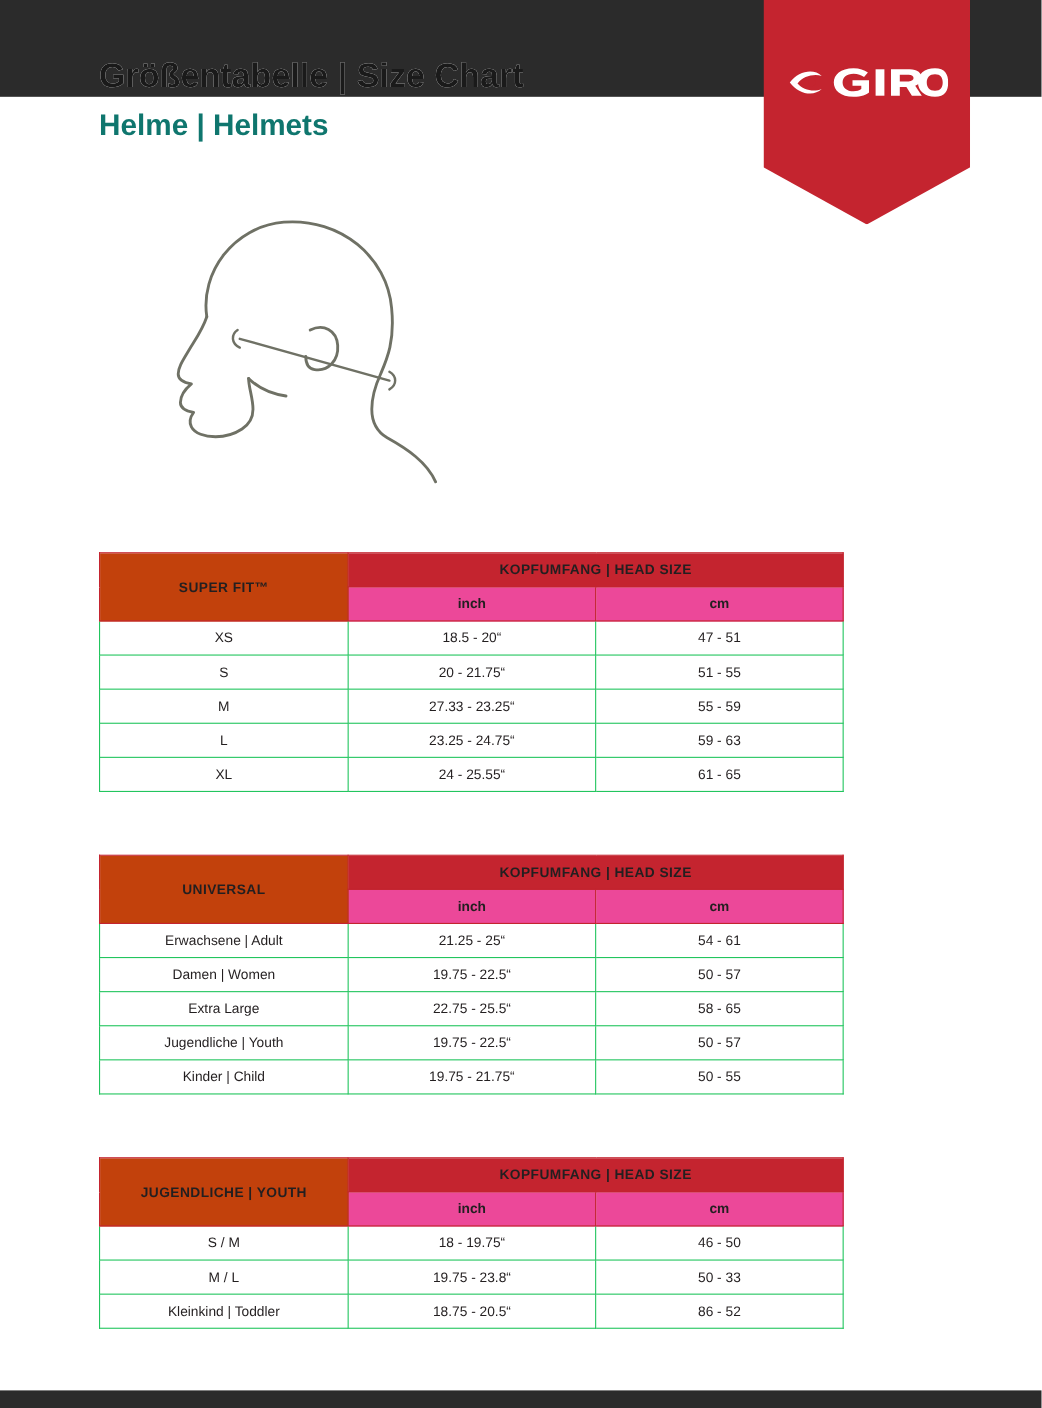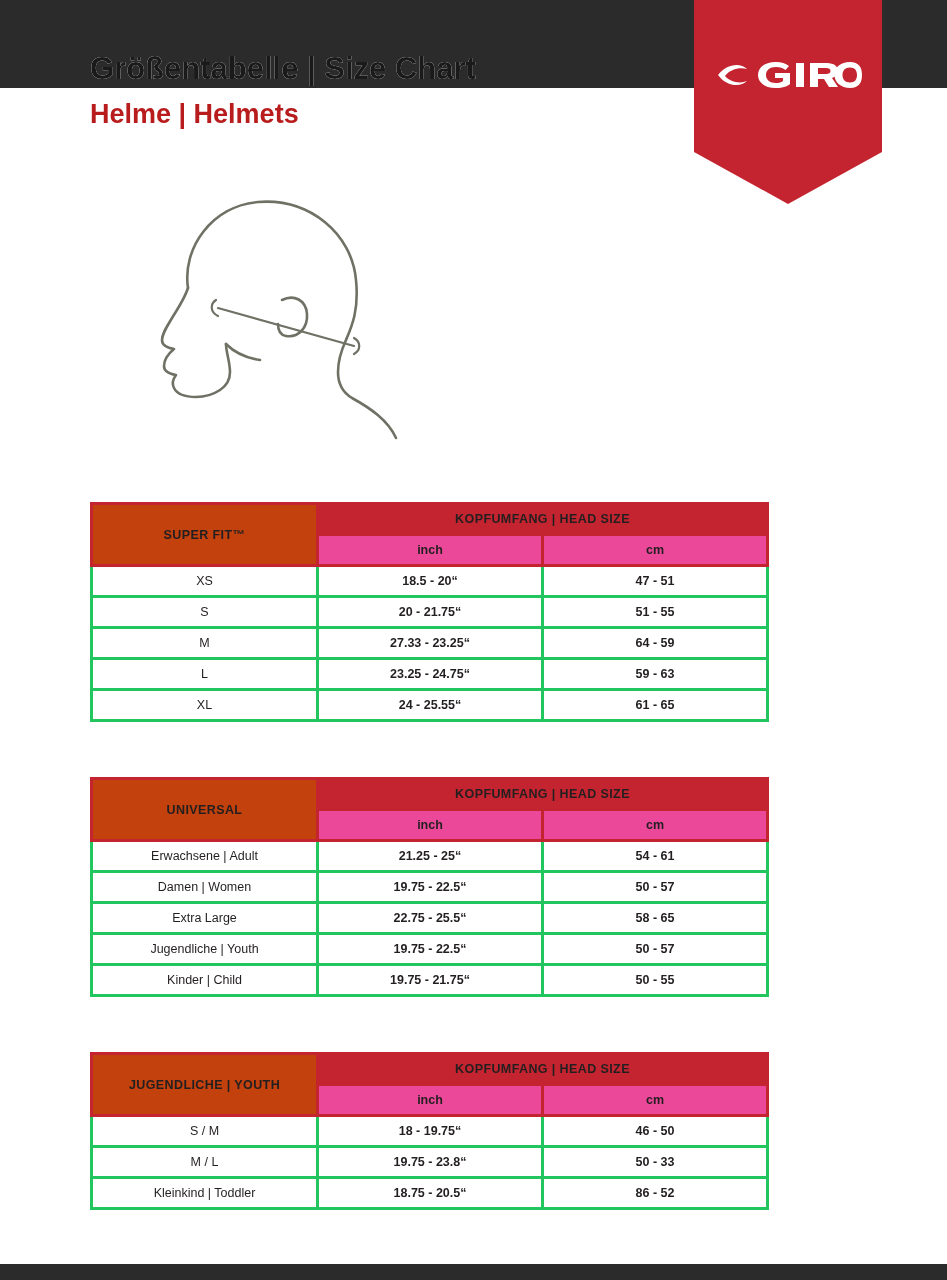--- a/index.html
+++ b/index.html
@@ -31,21 +31,21 @@
     font-size: 31px;
     font-weight: bold;
     color: #1a1a1a;
     letter-spacing: 0px;
     line-height: 34px;
     white-space: nowrap;
   }
   .title-sub {
     font-size: 27px;
     font-weight: bold;
-    color: #b91c1c;
+    color: #0f766e;
     line-height: 32px;
     margin-top: 12px;
     white-space: nowrap;
   }
   .title-main-top {
     position: absolute;
     top: 52px;
     left: 90px;
     font-size: 31px;
     font-weight: bold;
@@ -93,21 +93,21 @@
   }
   #table-superfit { top: 502px; }
   #table-universal { top: 777px; }
   #table-youth { top: 1052px; }
 
   .size-table col.c1 { width: 226px; }
   .size-table col.c2 { width: 225px; }
   .size-table col.c3 { width: 225px; }
 
   .size-table td, .size-table th {
-    border: 3px solid #22c55e;
+    border: 1px solid #22c55e;
     padding: 0;
     height: 31px;
     font-size: 12.5px;
     text-align: center;
     vertical-align: middle;
     color: #231f20;
     margin-top: 32px;
   }
 
   .hdr-cat {
@@ -131,21 +131,21 @@
     color: #ffffff;
     font-weight: bold;
     font-size: 12.5px;
     border-color: #c4242f !important;
   }
   .row-label {
     font-weight: normal;
     font-size: 12.5px;
   }
   .row-val {
-    font-weight: bold;
+    font-weight: normal;
     font-size: 12.5px;
   }
 
   
   .footer {
     position: absolute;
     bottom: 0;
     left: 0;
     width: 947px;
     height: 16px;
@@ -230,21 +230,21 @@
       <td class="row-val">47 - 51</td>
     </tr>
     <tr>
       <td class="row-label">S</td>
       <td class="row-val">20 - 21.75“</td>
       <td class="row-val">51 - 55</td>
     </tr>
     <tr>
       <td class="row-label">M</td>
       <td class="row-val">27.33 - 23.25“</td>
-      <td class="row-val">64 - 59</td>
+      <td class="row-val">55 - 59</td>
     </tr>
     <tr>
       <td class="row-label">L</td>
       <td class="row-val">23.25 - 24.75“</td>
       <td class="row-val">59 - 63</td>
     </tr>
     <tr>
       <td class="row-label">XL</td>
       <td class="row-val">24 - 25.55“</td>
       <td class="row-val">61 - 65</td>

